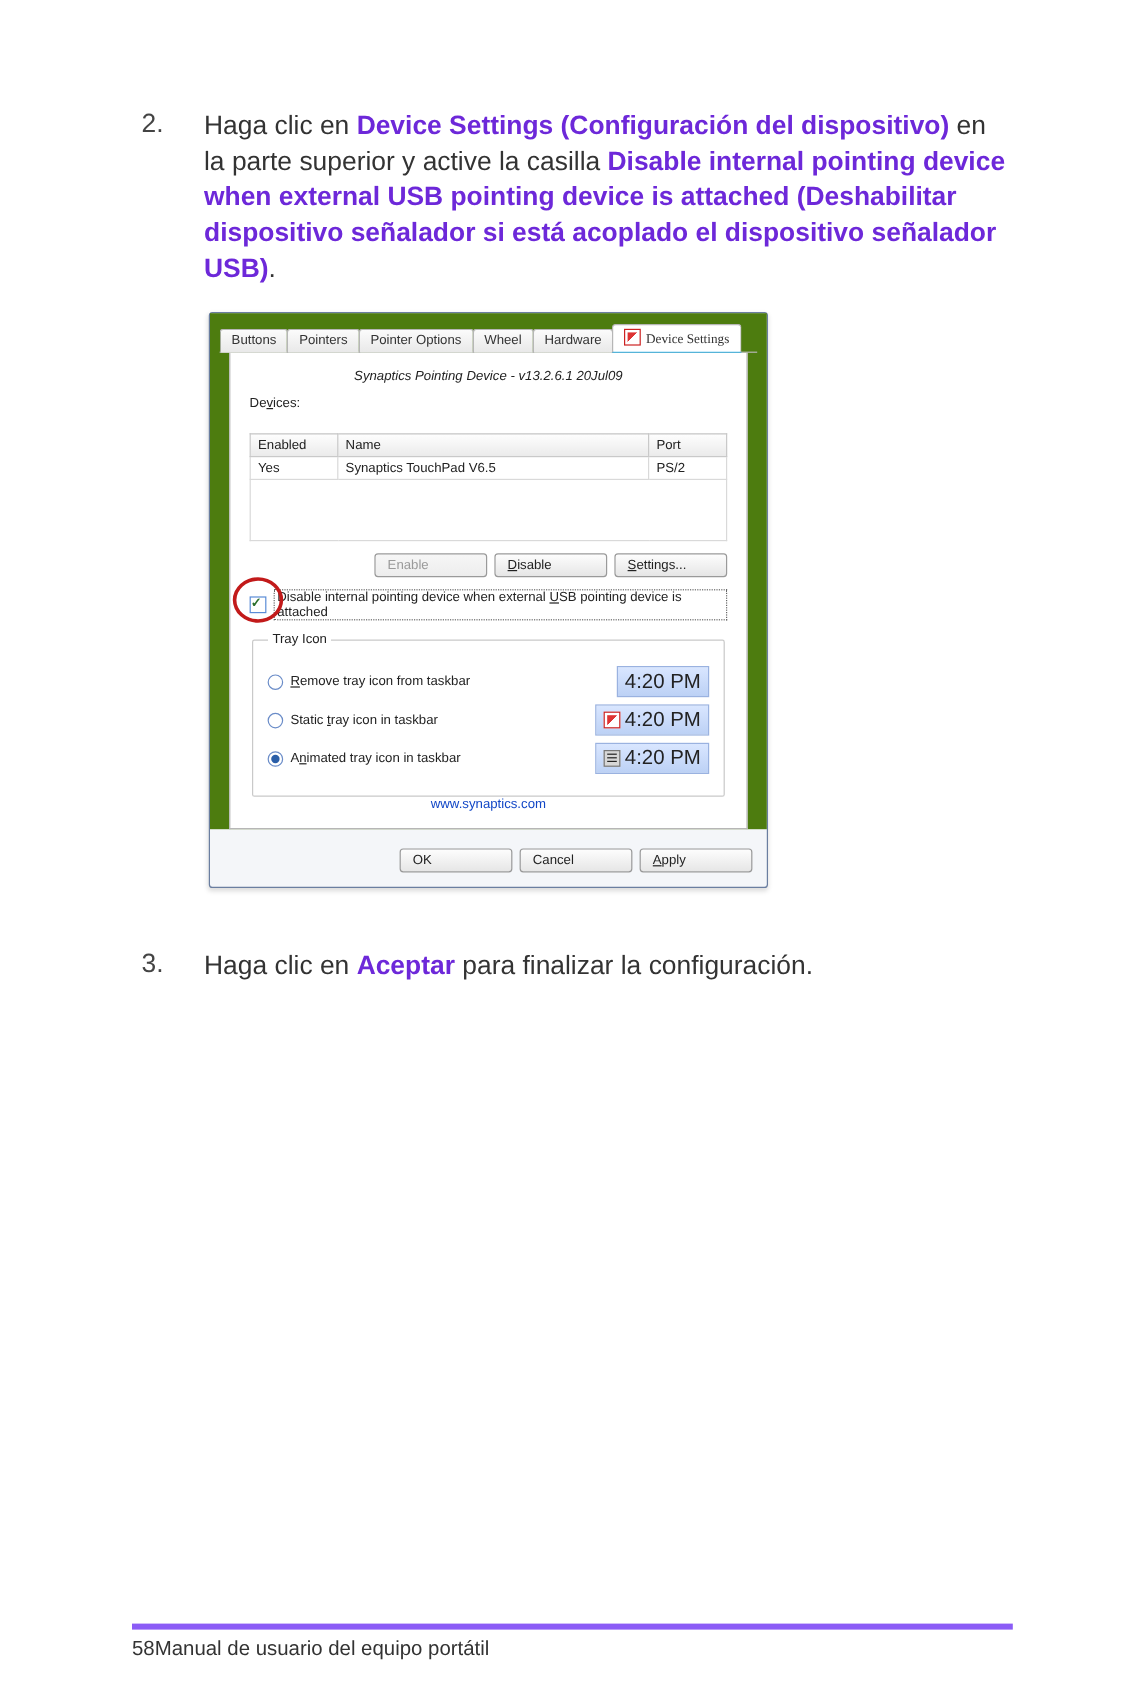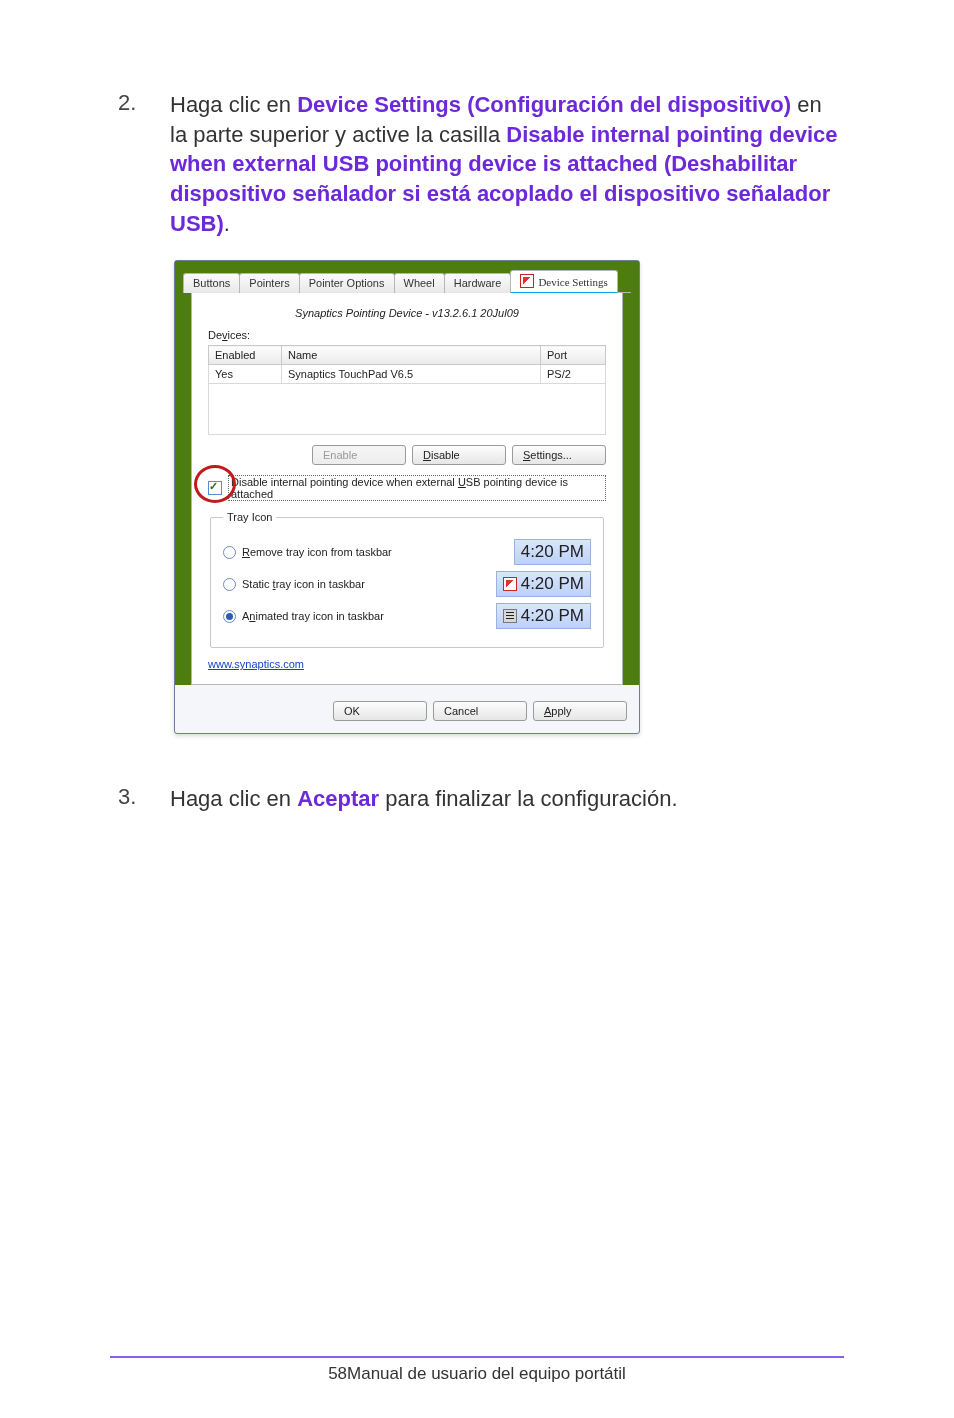--- a/index.html
+++ b/index.html
@@ -120,21 +120,21 @@
     background: linear-gradient(135deg,#d33 0 50%, transparent 50%);
   }
   .tabbody {
     background: #fff;
     border: 1px solid #b6b6b6;
     border-top: none;
     padding: 14px 16px 14px 16px;
     margin: 0 8px 8px 8px;
   }
   .centerline { text-align: center; font-size: 11px; margin-bottom: 10px; font-style: italic; }
-  .lbl { font-size: 11px; display: block; margin-bottom: 4px; }
+  .lbl { font-size: 11px; display: block; margin-bottom: 19px; }
 
   table.devtable {
     width: 100%;
     border-collapse: collapse;
     font-size: 11px;
   }
   table.devtable th {
     text-align: left;
     font-weight: normal;
     background: linear-gradient(#fdfdfd,#eaeaea);
@@ -235,37 +235,37 @@
     padding: 2px 6px;
     min-width: 58px;
     justify-content: flex-start;
     font-size: 17px;
   }
   .preview.noicon { justify-content: flex-end; }
   .red-sq { width:12px; height:12px; background:#fff; border:1px solid #c22; position:relative; }
   .red-sq::after{content:"";position:absolute;inset:2px;background:linear-gradient(135deg,#d33 0 50%, transparent 50%);}
   .gray-sq { width:12px; height:12px; background:#d7d7d7; border:1px solid #777; position:relative; }
   .gray-sq::after{content:"";position:absolute;left:2px;right:2px;top:5px;height:1px;background:#222;box-shadow:0 -3px 0 #222, 0 3px 0 #222;}
-  .link { color:#1146c6; text-decoration:underline; font-size:11px; display:block; text-align:left; margin-top:10px; }
+  .link { color:#1146c6; font-size:11px; display:block; text-align:center; }
 
   .bottombtns {
     display:flex; justify-content:flex-end; gap:6px;
     padding: 8px 12px 12px 0;
   }
 
   
   .footer {
     position: absolute;
     bottom: 34px;
     left: 110px;
     right: 110px;
-    border-top: 2px solid #8b5cf6;
+    border-top: 5px solid #8b5cf6;
     padding-top: 6px;
     display: flex;
-    justify-content: center;
+    justify-content: flex-start;
     font-size: 17px;
     color: #333;
   }
 </style>
 </head>
 <body>
 
 <div class="page">
 
   <div class="step">

